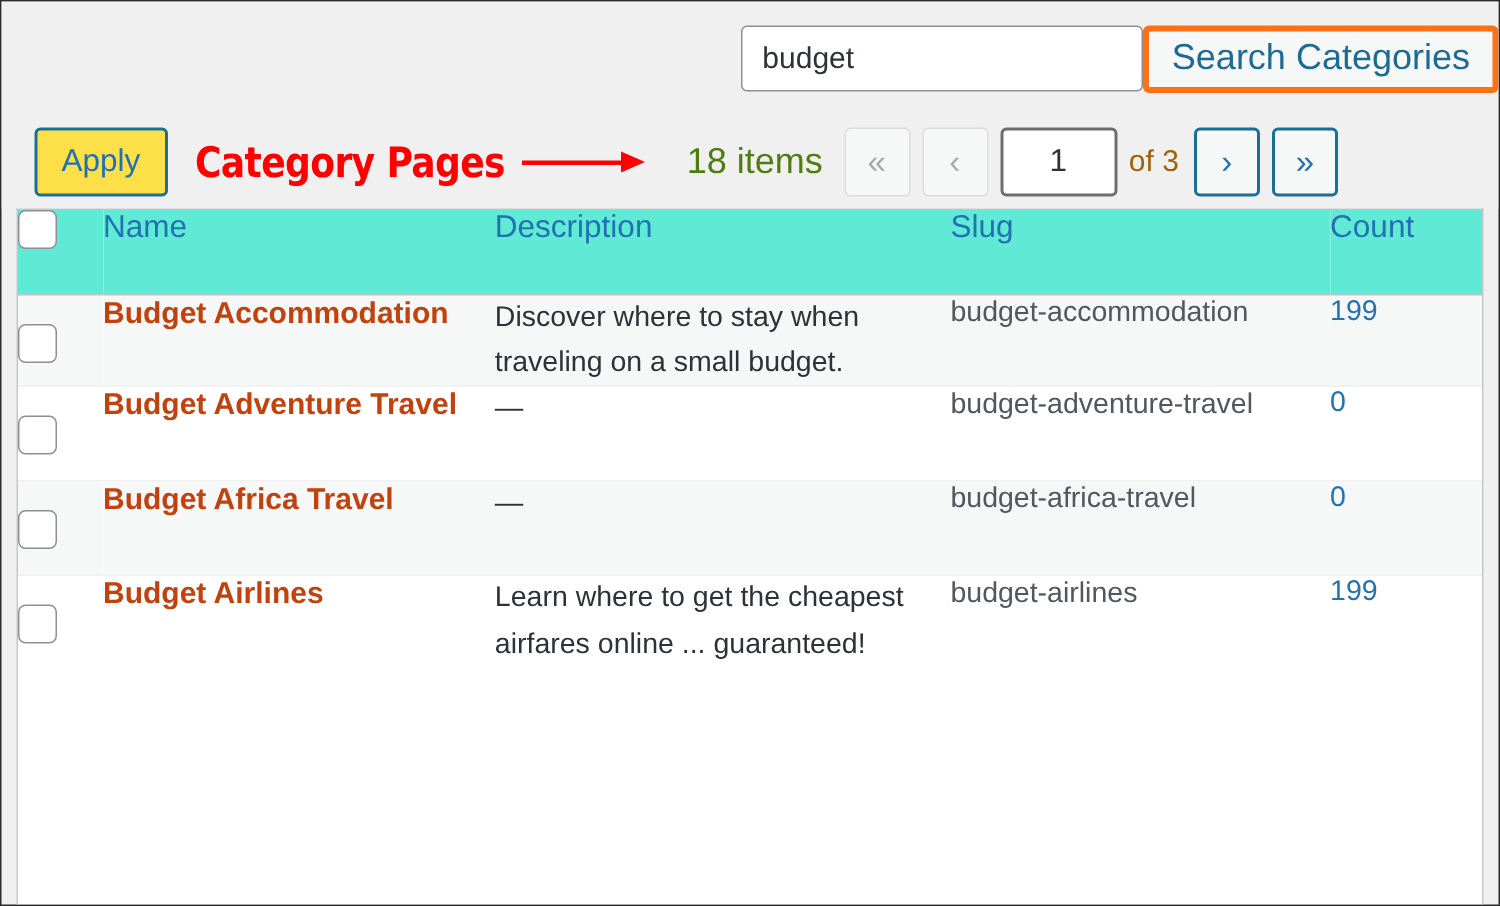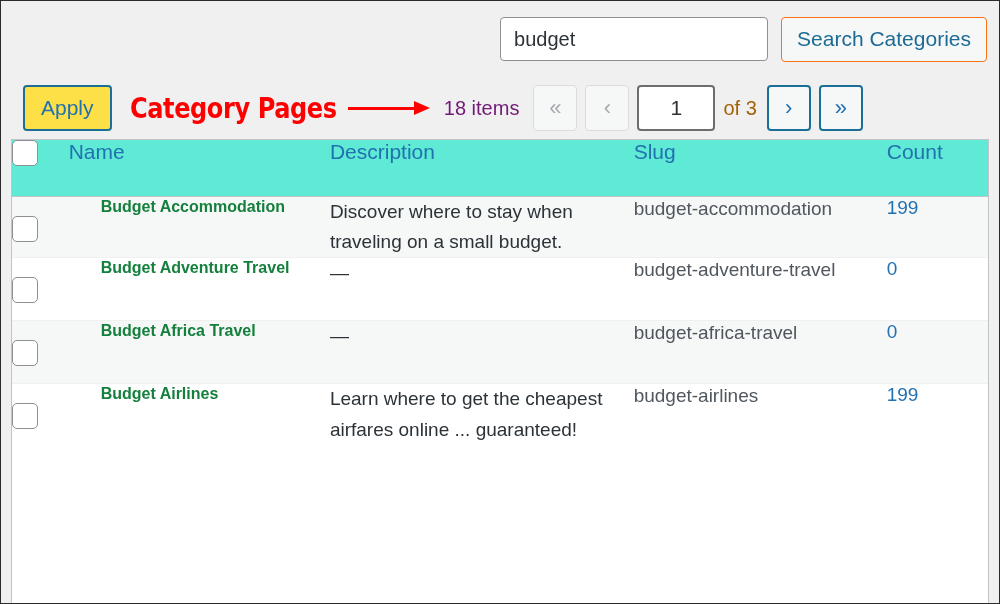--- a/index.html
+++ b/index.html
@@ -24,48 +24,46 @@
   
   .search-row {
     position: absolute;
     top: 0;
     left: 0;
     right: 0;
     height: 76px;
     display: flex;
     justify-content: flex-end;
     align-items: center;
-    padding-right: 12px;
     box-sizing: border-box;
     background: #f0f0f1;
   }
   .search-input {
     width: 268px;
     height: 44px;
     box-sizing: border-box;
     border: 1px solid #8c8f94;
     border-radius: 4px;
     background: #ffffff;
     font-family: "Liberation Sans", sans-serif;
     font-size: 20px;
     color: #2c3338;
     padding: 0 13px;
     outline: none;
   }
   .search-btn {
-    margin-left: 13px;
     height: 45px;
     box-sizing: border-box;
     padding: 0 15px;
-    border: 1px solid #f97316;
+    border: 4px solid #f97316;
     border-radius: 4px;
     background: #f6f7f7;
     color: #1d6a94;
     font-family: "Liberation Sans", sans-serif;
-    font-size: 21px;
+    font-size: 24px;
     cursor: pointer;
     white-space: nowrap;
   }
 
   
   .toolbar {
     position: absolute;
     top: 76px;
     left: 0;
     right: 0;
@@ -160,23 +158,23 @@
     left: 66px;
     top: 0px;
     width: 0;
     height: 0;
     border-top: 7.5px solid transparent;
     border-bottom: 7.5px solid transparent;
     border-left: 16px solid #ff0000;
   }
 
   .items-count {
-    margin-left: 10px;
-    font-size: 20px;
-    color: #701a75;
+    margin-left: 24px;
+    font-size: 24px;
+    color: #4d7c0f;
     white-space: nowrap;
   }
 
   .pagination {
     margin-left: 14px;
     display: flex;
     align-items: center;
   }
   .pg-btn {
     width: 44px;
@@ -286,28 +284,27 @@
   tbody tr.alt { background: #f6f7f7; }
   tbody td {
     padding-top: 16px;
     padding-bottom: 16px;
     border-top: 1px solid #f0f0f1;
   }
   tbody tr:first-child td { border-top: none; }
   tbody td.col-cb { padding-top: 19px; }
 
   .row-name {
-    color: #15803d;
-    font-size: 16px;
+    color: #c2410c;
+    font-size: 20px;
     font-weight: bold;
     font-family: "Liberation Sans", sans-serif;
     text-decoration: none;
     cursor: pointer;
     line-height: 1.25;
-    margin-left: 32px;
   }
   .row-desc {
     color: #2c3338;
     font-size: 19px;
     line-height: 1.6;
     font-family: "Liberation Sans", sans-serif;
     padding-right: 22px;
   }
   .row-slug {
     color: #50575e;

